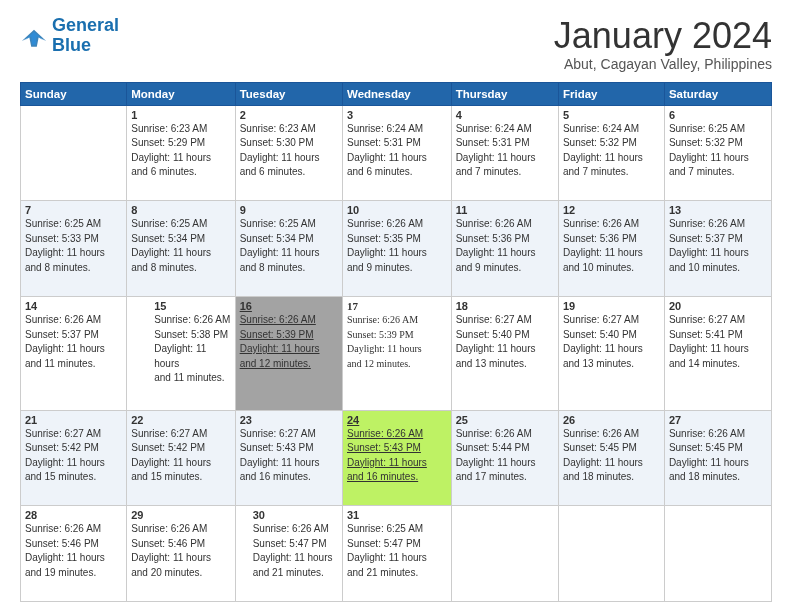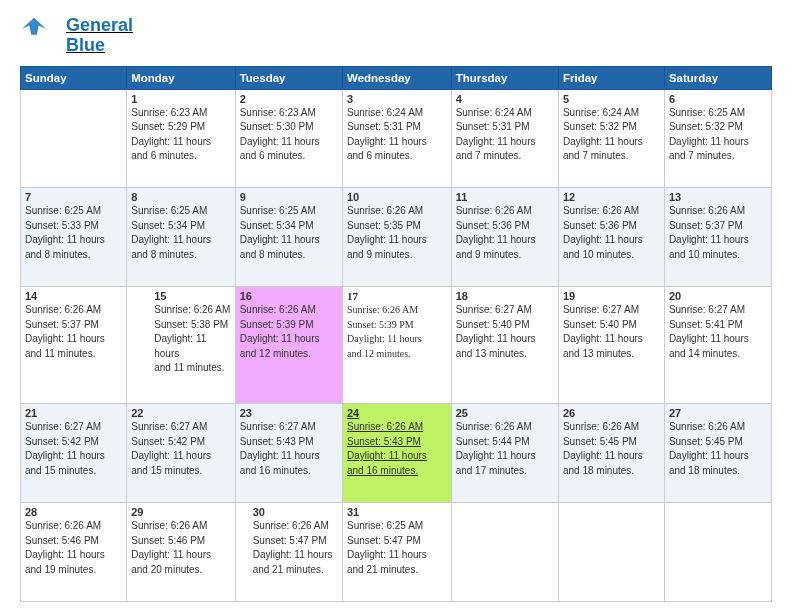--- a/index.html
+++ b/index.html
@@ -18,23 +18,22 @@
       flex-direction: column;
     }
     .header {
       display: flex;
       justify-content: space-between;
       align-items: flex-start;
       margin-bottom: 10px;
     }
     .logo {
       display: flex;
-      align-items: flex-start;
-      gap: 18px;
-      text-decoration: underline;
+      align-items: flex-end;
+      gap: 4px;
     }
     .logo-text {
       font-size: 18px;
       font-weight: bold;
       color: #333;
       line-height: 1.1;
     }
     .logo-text span {
       color: #1a6faf;
     }
@@ -104,20 +103,24 @@
   <div class="header">
     <div class="logo">
       <svg class="logo-bird" viewBox="0 0 30 30" xmlns="http://www.w3.org/2000/svg">
         <polygon points="15,2 28,14 20,10 18,20 12,20 10,10 2,14" fill="#1a6faf" opacity="0.85"></polygon>
         <polygon points="15,4 25,13 18,9 17,18 13,18 12,9 5,13" fill="#2a8fdf" opacity="0.7"></polygon>
       </svg>
       <div style="display:flex;flex-direction:column;line-height:1.1;">
         <span class="logo-text"><span>General</span></span>
         <span class="logo-text" style="color:#1a6faf;">Blue</span>
       </div>
+    </div>
+    <div class="title-block">
+      <div class="month-title">January 2024</div>
+      <div class="location">Abut, Cagayan Valley, Philippines</div>
     </div>
   </div>
 
   <table class="calendar-table">
     <thead>
       <tr>
         <th>Sunday</th>
         <th>Monday</th>
         <th>Tuesday</th>
         <th>Wednesday</th>
@@ -231,21 +234,21 @@
 Daylight: 11 hours
 and 11 minutes.</div>
           </td>
           <td style="background: rgb(255, 255, 255); padding-left: 27px;">
             <span class="day-number">15</span>
             <div class="day-info" style="white-space: pre-line;">Sunrise: 6:26 AM
 Sunset: 5:38 PM
 Daylight: 11 hours
 and 11 minutes.</div>
           </td>
-          <td style="background: #f0abfc;">
+          <td style="background: #a3a3a3; text-decoration: underline;">
             <span class="day-number">16</span>
             <div class="day-info" style="white-space: pre-line;">Sunrise: 6:26 AM
 Sunset: 5:39 PM
 Daylight: 11 hours
 and 12 minutes.</div>
           </td>
           <td style="background: rgb(255, 255, 255); font-family: Liberation Serif, serif;">
             <span class="day-number">17</span>
             <div class="day-info" style="white-space: pre-line;">Sunrise: 6:26 AM
 Sunset: 5:39 PM

